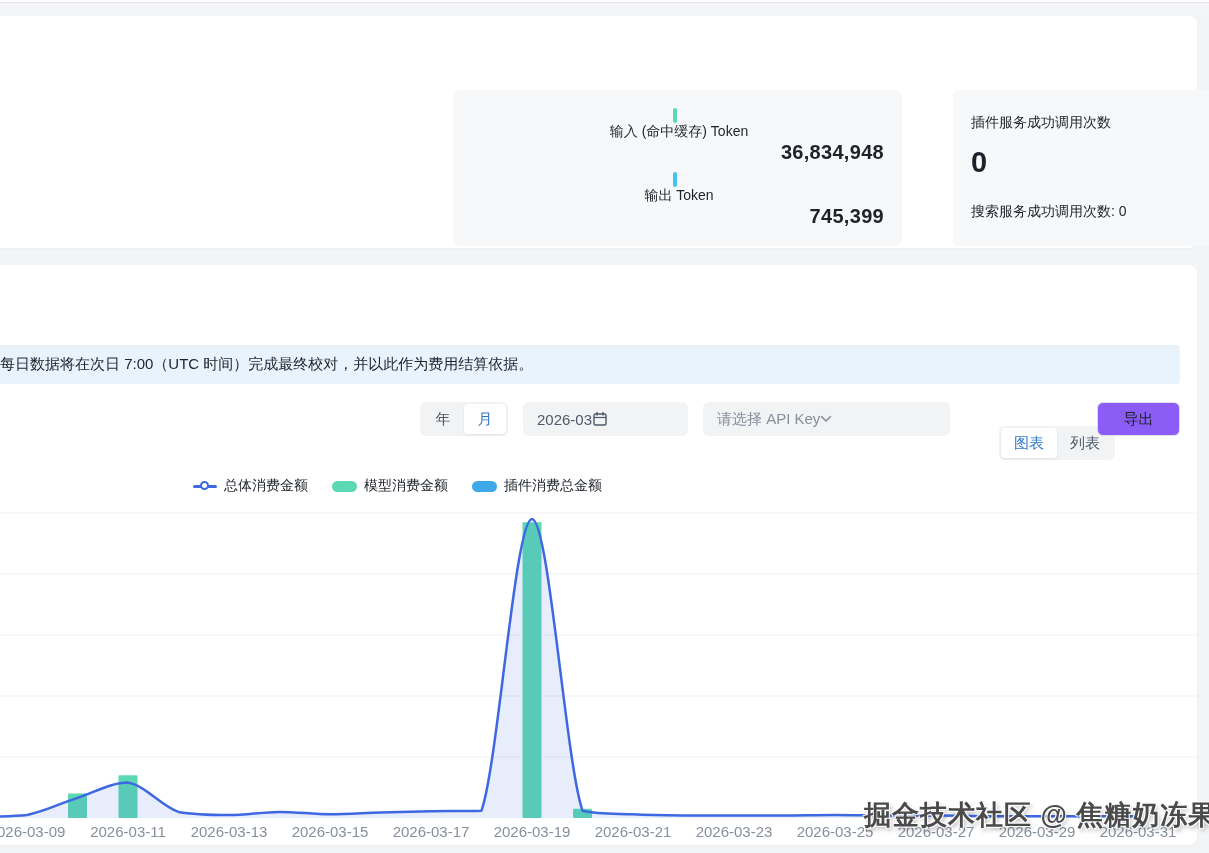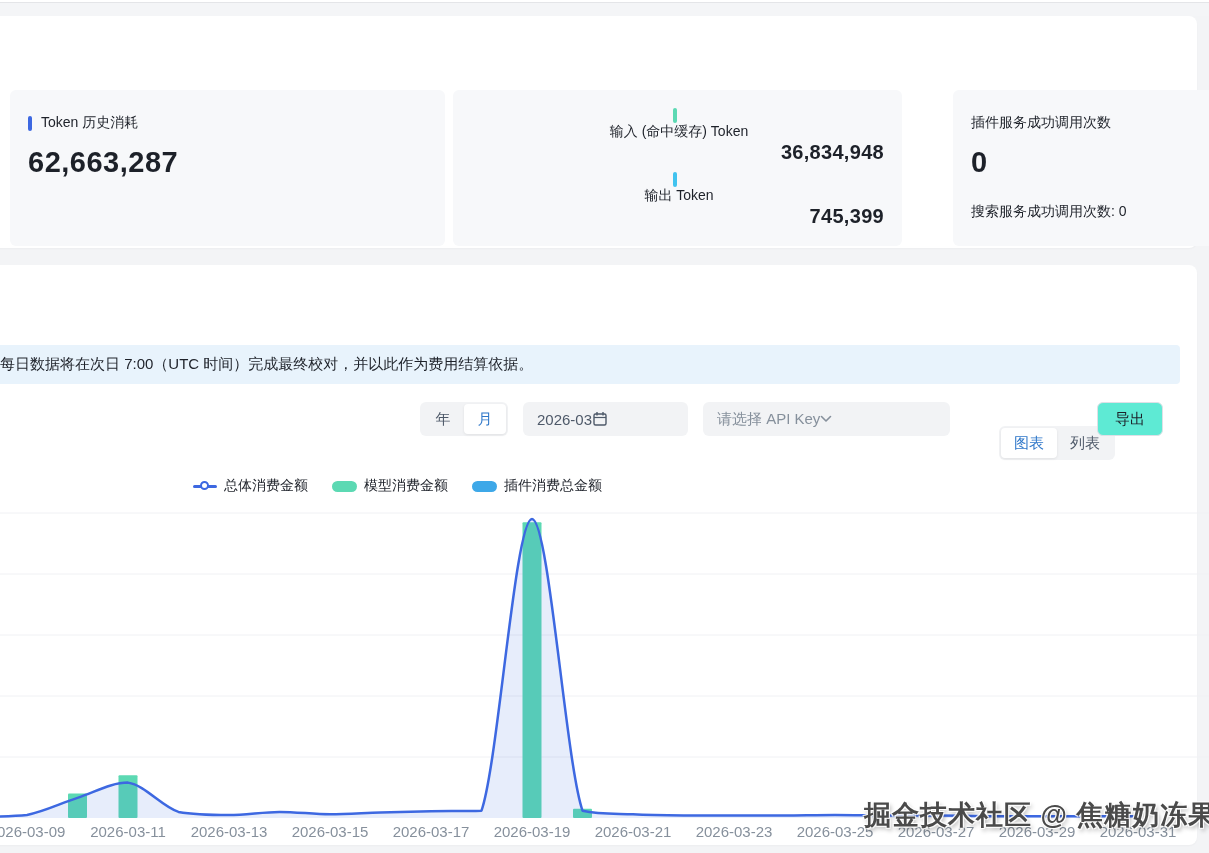--- a/index.html
+++ b/index.html
@@ -29,47 +29,40 @@
 
   .ctl{position:absolute;top:402px;height:34px;box-sizing:border-box;}
   .seg{background:#f2f3f5;border-radius:6px;display:flex;padding:2px;}
   .seg-opt{flex:1;display:flex;align-items:center;justify-content:center;font-size:15px;color:#4e5969;border-radius:4px;cursor:pointer;}
   .seg-opt.active{background:#fff;color:#2f77c9;box-shadow:0 1px 3px rgba(0,0,0,.08);}
   #seg-period{left:420px;width:88px;}
   #seg-view{left:999px;width:116px;margin-top:24px;}
   .field{background:#f2f3f5;border-radius:6px;display:flex;align-items:center;justify-content:flex-start;padding:0 14px;font-size:15px;}
   #date-picker{left:523px;width:165px;color:#4e5969;}
   #api-select{left:703px;width:247px;color:#86909c;}
-  #btn-export{left:1097px;width:66px;background:#5eead4;border:1px solid #dee0e6;border-radius:6px;display:flex;align-items:center;justify-content:center;font-size:15px;color:#1d2129;cursor:pointer;}
+  #btn-export{left:1097px;width:83px;background:#8b5cf6;border:1px solid #dee0e6;border-radius:6px;display:flex;align-items:center;justify-content:center;font-size:15px;color:#1d2129;cursor:pointer;}
 
   .legend{position:absolute;left:193px;top:477px;display:flex;align-items:center;gap:24px;}
   .legend-item{display:flex;align-items:center;gap:7px;font-size:14px;color:#1d2129;cursor:pointer;}
   .lg-line{display:inline-block;width:24px;height:3px;border-radius:2px;position:relative;}
   .lg-ring{position:absolute;left:7px;top:-3.5px;width:5px;height:5px;border-radius:50%;background:#fff;border:2.5px solid #3d68e1;}
   .lg-pill{display:inline-block;width:25px;height:11px;border-radius:6px;}
 
   #chart{position:absolute;left:0;top:500px;}
   .watermark{position:absolute;left:864px;top:797px;font-size:27px;font-weight:700;color:#4a4a4a;letter-spacing:1px;white-space:nowrap;
     text-shadow:-1px -1px 0 rgba(255,255,255,.85),1px -1px 0 rgba(255,255,255,.85),-1px 1px 0 rgba(255,255,255,.85),1px 1px 0 rgba(255,255,255,.85),2px 3px 4px rgba(0,0,0,.3);}
 </style>
 </head>
 <body>
 
 <div id="app">
   <div class="white-top"></div>
   <div class="top-strip"></div>
 
   <div class="panel" id="panel-stats">
-    <div class="card" id="card-token">
-      <div class="card-label-row">
-        <span class="marker" id="token-marker" style="background: rgb(61, 104, 225);"></span>
-        <span class="card-label">Token 历史消耗</span>
-      </div>
-      <div class="big-number">62,663,287</div>
-    </div>
 
     <div class="card" id="card-io">
       <div class="io-row">
         <span class="marker io-marker" style="background: rgb(92, 217, 179);"></span>
         <span class="card-label">输入 (命中缓存) Token</span>
         <span class="io-value">36,834,948</span>
       </div>
       <div class="io-row">
         <span class="marker io-marker" style="background: rgb(65, 195, 239);"></span>
         <span class="card-label">输出 Token</span>

